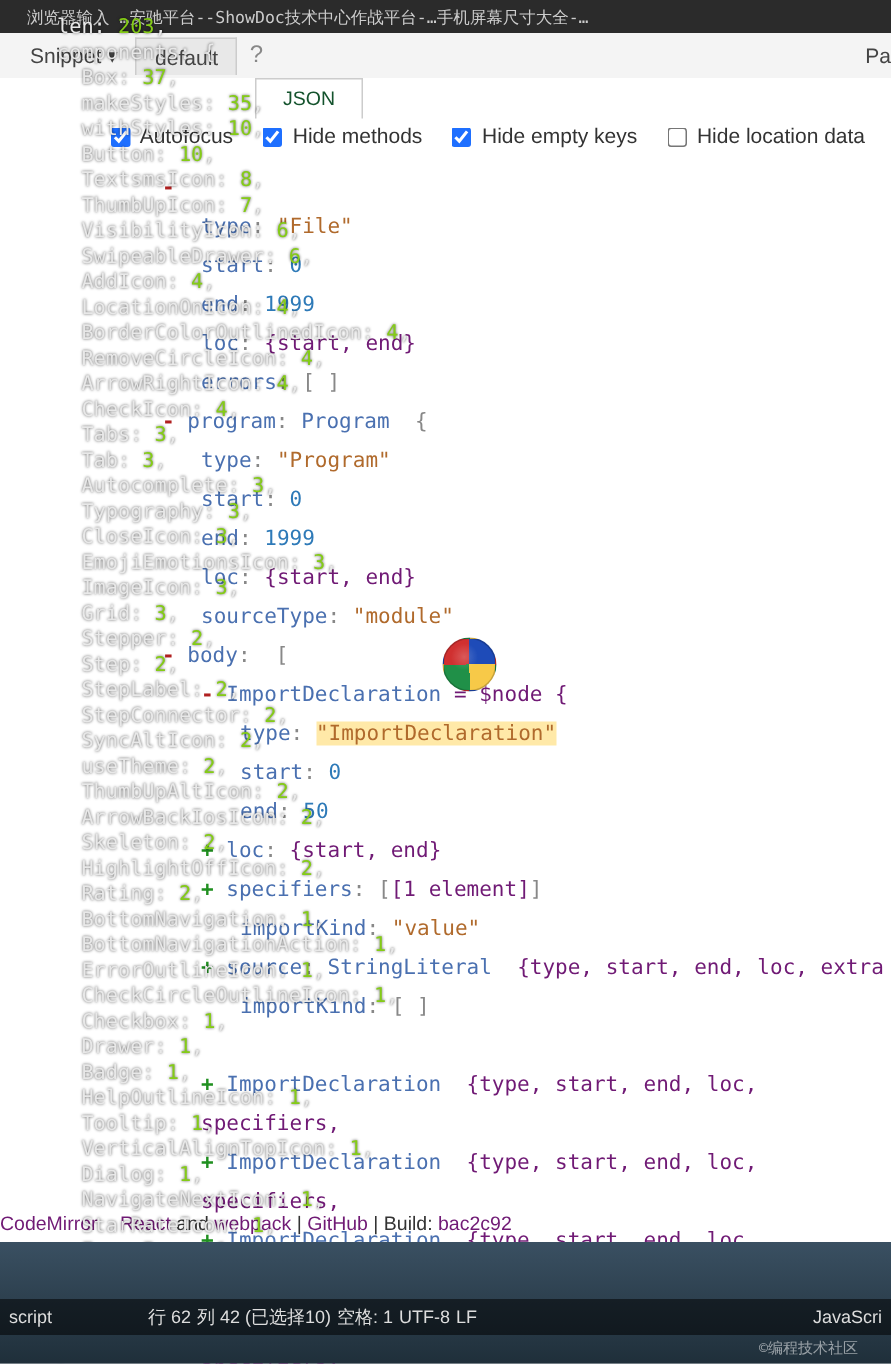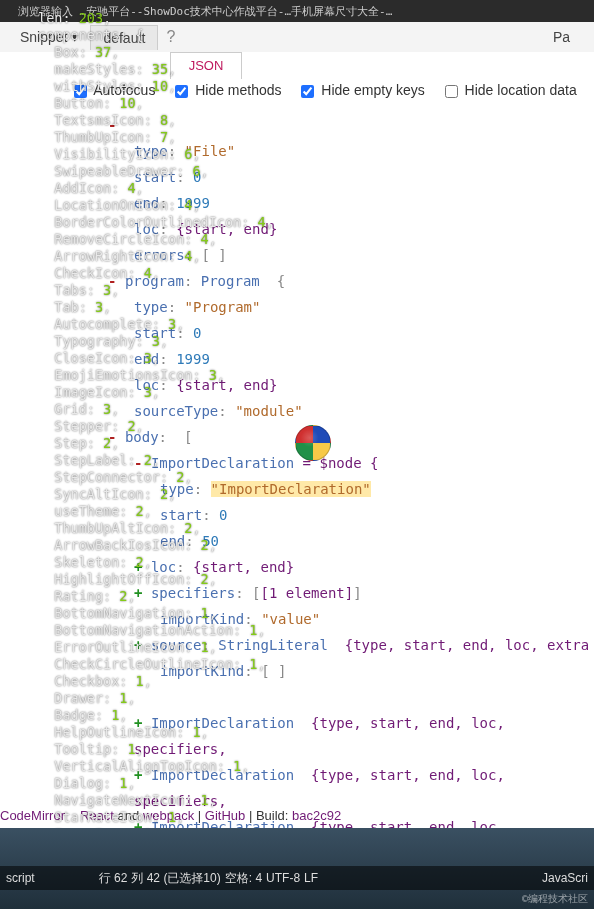--- a/index.html
+++ b/index.html
@@ -5,22 +5,22 @@
   html,body{margin:0;padding:0;width:594px;height:909px;overflow:hidden;font-family:Menlo,Consolas,monospace;font-size:13px;background:#3a4a56;color:#ddd;position:relative}
   .layer{position:absolute;left:0;top:0;width:594px;height:909px}
   
   .ast{background:#fff;color:#222}
   .tabbar{position:absolute;left:0;top:0;width:100%;height:22px;background:#2b2b2b;color:#ccc;font-size:11px;display:flex;align-items:center;padding-left:18px;box-sizing:border-box}
   .tabbar span{white-space:nowrap}
   .topbar{position:absolute;top:22px;left:0;width:100%;height:30px;background:#f4f4f4;display:flex;align-items:center;padding-left:8px;box-sizing:border-box;font-family:-apple-system,Helvetica,Arial,sans-serif;font-size:14px;color:#444}
   .topbar .tab{padding:4px 12px}
   .topbar .tab.active{background:#e8e8e8;border:1px solid #ccc;border-bottom:none}
   .topbar .q{margin-left:8px;color:#888;font-size:16px}
-  .topbar .right{margin-left:auto;margin-right:24px;color:#444}
-  .jsonTab{position:absolute;top:52px;left:170px;width:70px;height:26px;background:#fff;border:1px solid #ccc;border-bottom:none;text-align:center;line-height:26px;font-family:-apple-system,Helvetica,Arial,sans-serif;font-size:13px;color:#be185d}
+  .topbar .right{margin-left:auto;margin-right:0;color:#444}
+  .jsonTab{position:absolute;top:52px;left:170px;width:70px;height:26px;background:#fff;border:1px solid #ccc;border-bottom:none;text-align:center;line-height:26px;font-family:-apple-system,Helvetica,Arial,sans-serif;font-size:13px;color:#14532d}
   .opts{position:absolute;top:82px;left:70px;width:540px;font-family:-apple-system,Helvetica,Arial,sans-serif;font-size:14px;color:#333;white-space:nowrap}
   .opts label{margin-right:12px}
   .opts input{accent-color:#1e6fff;vertical-align:middle}
   .tree{position:absolute;top:112px;left:108px;line-height:26px;font-size:14px}
   .k{color:#4a70b0}
   .s{color:#b06a2c}
   .n{color:#2e7ab8}
   .p{color:#888}
   .hl{background:#ffe9a8}
   .dim{color:#701a75;}
@@ -34,21 +34,21 @@
   .footer a{color:#701a75;text-decoration:none}
   
   .dump{pointer-events:none}
   .dump pre{position:absolute;left:38px;top:10px;margin:0;line-height:17px;font-size:13.5px;color:#e8e8e8;text-shadow:0 0 2px #000a}
   .dump .num{color:#84cc16}
   .dump .br{color:#e8e8e8}
   .statusbar{position:absolute;left:0;top:866px;width:594px;height:24px;background:#0008;color:#ddd;font-size:12px;display:flex;align-items:center;gap:4px;padding-left:6px;box-sizing:border-box;font-family:-apple-system,Helvetica,Arial,sans-serif}
   .statusbar span{white-space:nowrap}
   .statusbar .r{margin-left:auto;margin-right:6px}
   .bgimg{position:absolute;left:0;top:828px;width:594px;height:81px;background:linear-gradient(#3a5062,#1f2f3a)}
-  .credit{position:absolute;right:6px;top:892px;font-size:10px;color:#fff8}
+  .credit{position:absolute;right:22px;top:892px;font-size:10px;color:#fff8}
 </style>
 </head>
 <body>
 
 <div class="layer ast">
   <div class="tabbar">
     <span>浏览器输入 …</span>
     <span>安驰平台--ShowDoc</span>
     <span>技术中心作战平台-…</span>
     <span>手机屏幕尺寸大全-…</span>
@@ -160,19 +160,19 @@
   ErrorIcon: <span class="num">1</span><span class="br">,</span>
   ExpandMoreIcon: <span class="num">1</span><span class="br">,</span>
   KeyboardArrowUpIcon: <span class="num">1</span><span class="br">,</span>
   KeyboardArrowDownIcon: <span class="num">1</span><span class="br">,</span>
 <span class="br">}</span></pre>
   <div class="bgimg"></div>
   <div class="statusbar">
     <span>script</span>
     <span style="margin-left:60px">行 62</span>
     <span>列 42 (已选择10)</span>
-    <span>空格: 4</span>
+    <span>空格: 1</span>
     <span>UTF-8</span>
     <span>LF</span>
     <span class="r">JavaScri</span>
   </div>
   <div class="credit">©编程技术社区</div>
 </div>
 
 </body></html>

